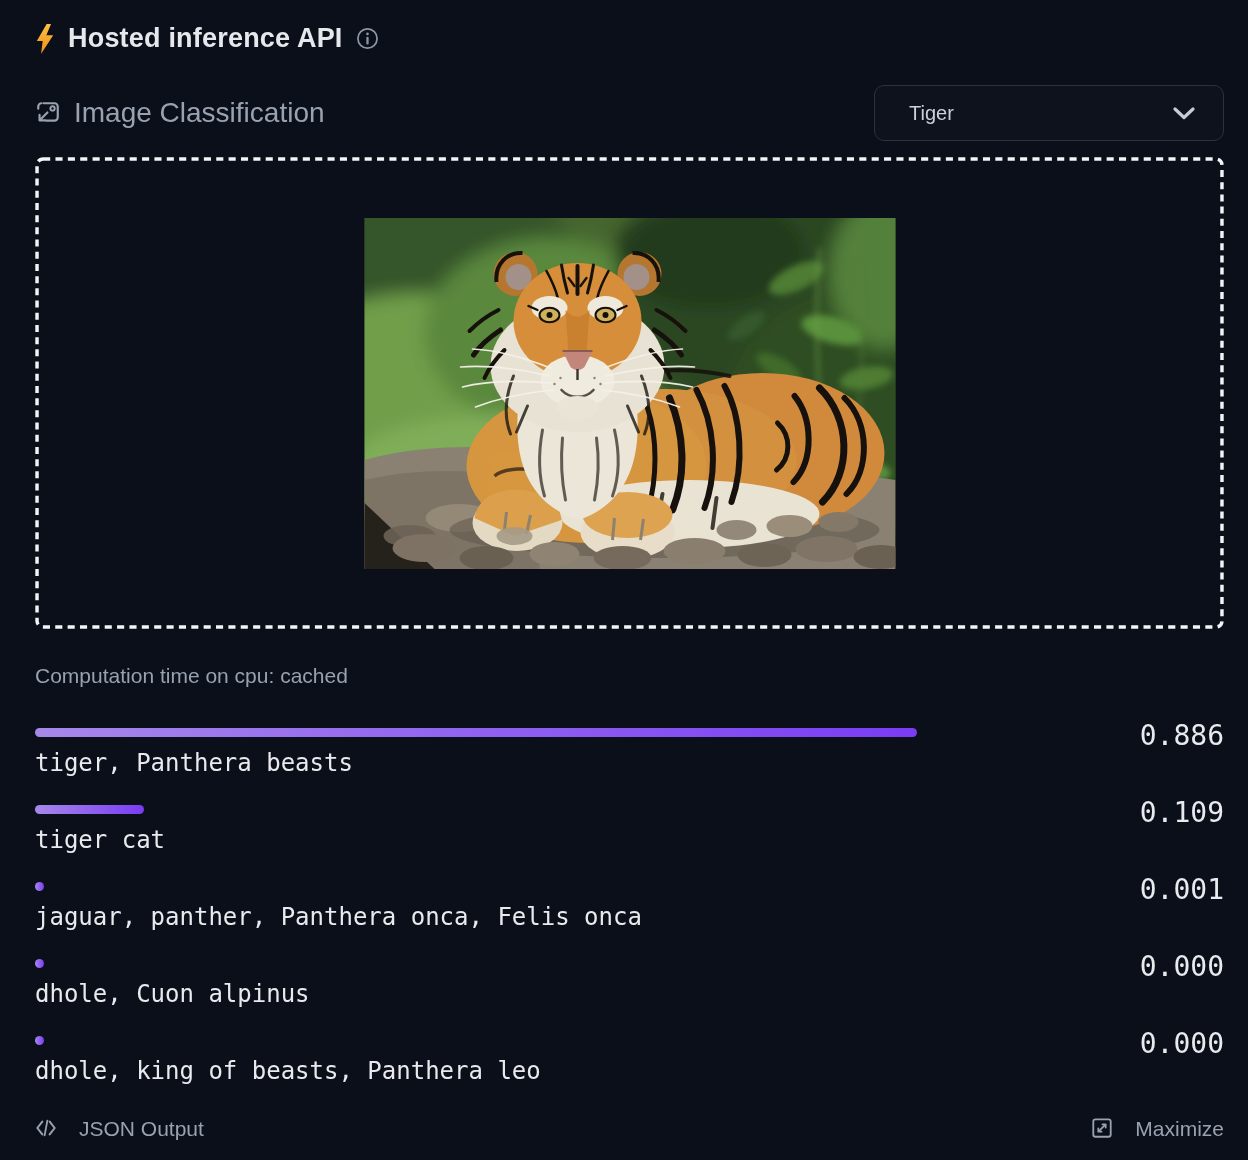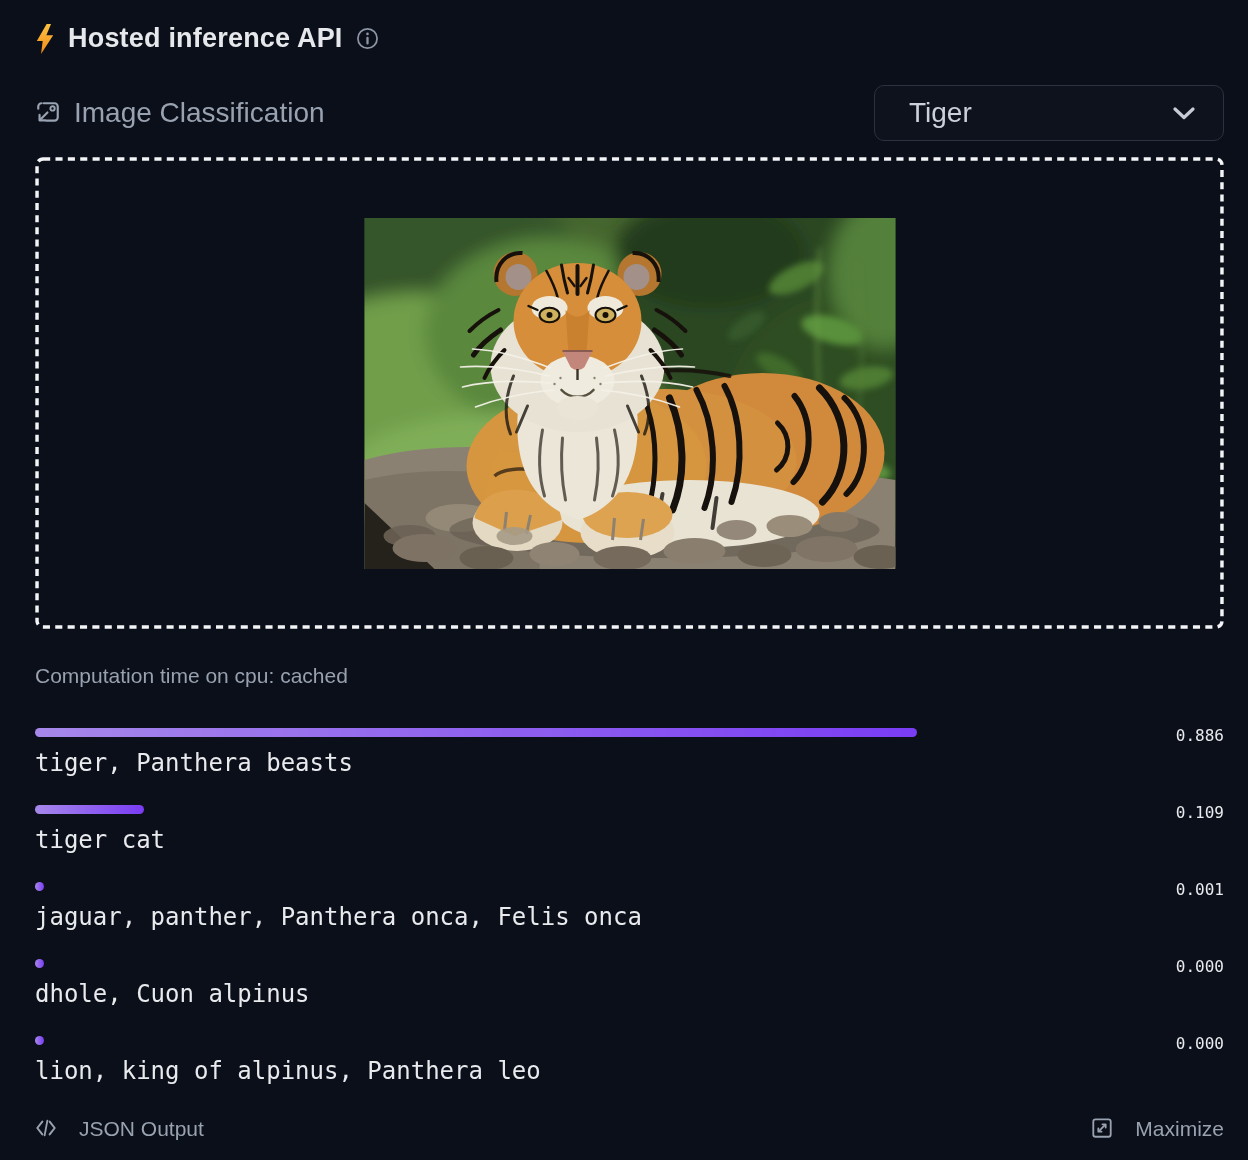--- a/index.html
+++ b/index.html
@@ -22,41 +22,41 @@
   
   .taskrow{margin-top:31px;display:flex;align-items:center;justify-content:space-between;}
   .task-left{display:flex;align-items:center;gap:13px;font-size:28px;color:#99a2b1;}
   .task-left svg{width:26px;height:26px;}
   .dropdown{
     width:350px;height:56px;box-sizing:border-box;
     border:1px solid #2b3140;border-radius:10px;background:#0d121d;
     display:flex;align-items:center;justify-content:space-between;
     padding:0 28px 0 34px;cursor:pointer;
   }
-  .dropdown .val{font-size:28px;color:#ccd1d9;}
+  .dropdown .val{font-size:20px;color:#ccd1d9;}
   .dropdown svg{width:22px;height:13px;}
 
   
   .dropzone{position:relative;margin-top:16px;height:472px;cursor:pointer;}
   .dropzone > svg.border{position:absolute;inset:0;width:100%;height:100%;display:block;}
   .photo{position:absolute;left:50%;top:61px;width:531px;height:351px;transform:translateX(-50%);}
   .photo svg{width:100%;height:100%;display:block;}
 
   
   .status{margin-top:35px;font-size:21px;color:#98a1af;}
   .results{margin-top:35px;}
   .result-row{margin-bottom:23px;}
   .bar-line{display:flex;align-items:flex-start;height:26px;}
   .bar-track{flex:1;margin-top:5px;}
   .bar{
     height:9px;border-radius:9px;min-width:9px;
     background:linear-gradient(90deg,var(--bar-start,#a688ea),var(--bar-end,#7a3cf4));
   }
   .mono{font-family:"DejaVu Sans Mono",monospace;}
-  .score{width:193px;text-align:right;font-size:16px;line-height:26px;color:#e9eaee;}
+  .score{width:193px;text-align:right;font-size:28px;line-height:26px;color:#e9eaee;}
   .rlabel{margin-top:0;font-size:24px;line-height:28px;color:#e9eaee;}
 
   
   .footer{margin-top:32px;display:flex;align-items:center;justify-content:space-between;
           font-size:21px;color:#99a2b0;}
   .fbtn{display:flex;align-items:flex-start;gap:22px;cursor:pointer;}
   .fbtn svg{width:22px;height:22px;}
 </style>
 </head>
 <body>
@@ -313,21 +313,21 @@
         </div>
         <div class="rlabel mono">dhole, Cuon alpinus</div>
       </div>
       <div class="result-row">
         <div class="bar-line">
           <div class="bar-track">
             <div class="bar" style="width: 0%;"></div>
           </div>
           <div class="score mono">0.000</div>
         </div>
-        <div class="rlabel mono">lion, king of alpinus, Panthera leo</div>
+        <div class="rlabel mono">dhole, king of beasts, Panthera leo</div>
       </div>
     </div>
 
   <div class="footer">
     <div class="fbtn">
       <svg viewBox="0 0 24 24">
         <path d="M8 5 L2.5 12 L8 19" fill="none" stroke="#99a2b0" stroke-width="2.2" stroke-linecap="round" stroke-linejoin="round"></path>
         <path d="M16 5 L21.5 12 L16 19" fill="none" stroke="#99a2b0" stroke-width="2.2" stroke-linecap="round" stroke-linejoin="round"></path>
         <path d="M13.5 4 L10.5 20" stroke="#99a2b0" stroke-width="2" stroke-linecap="round"></path>
       </svg>

